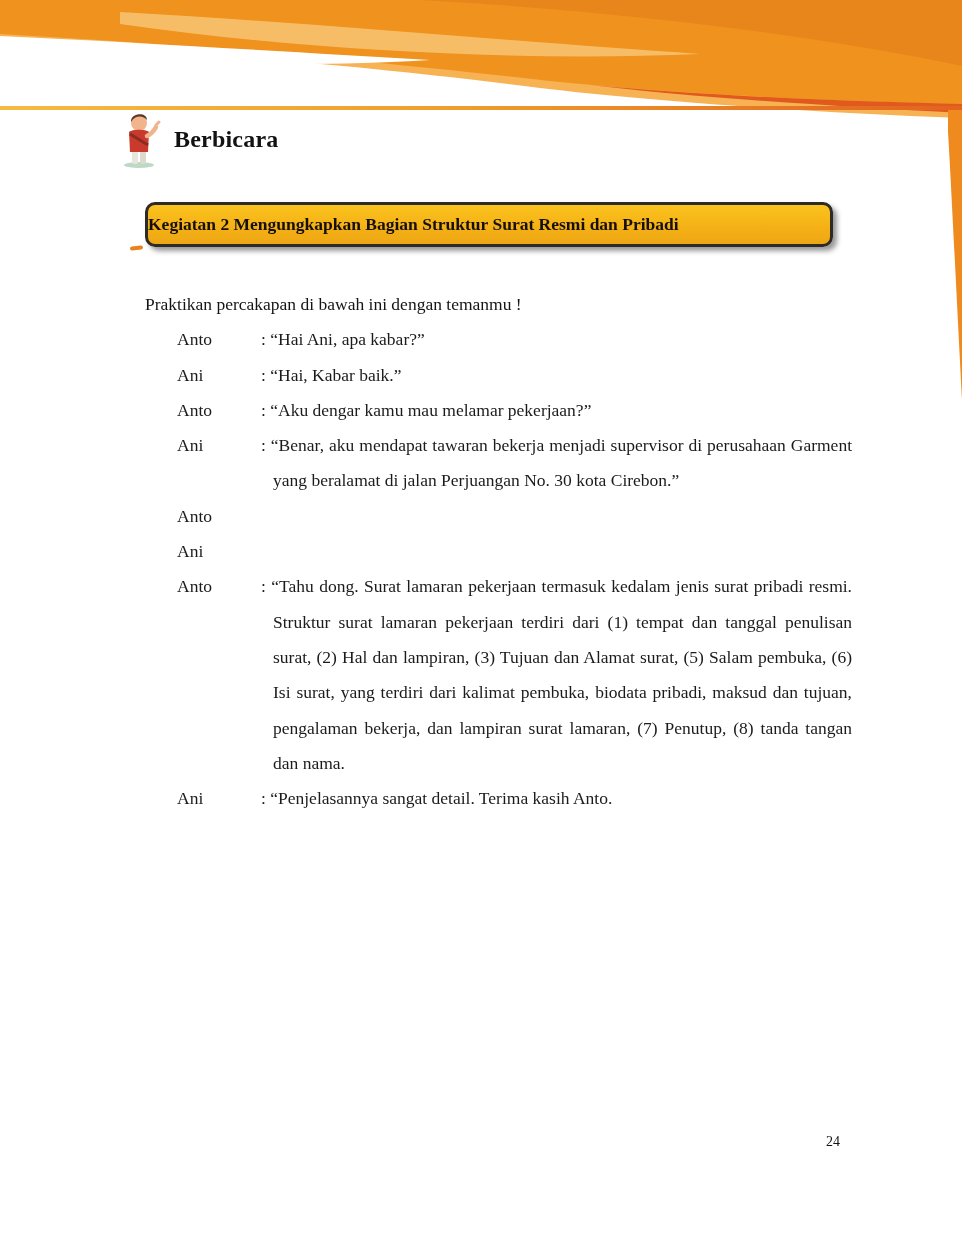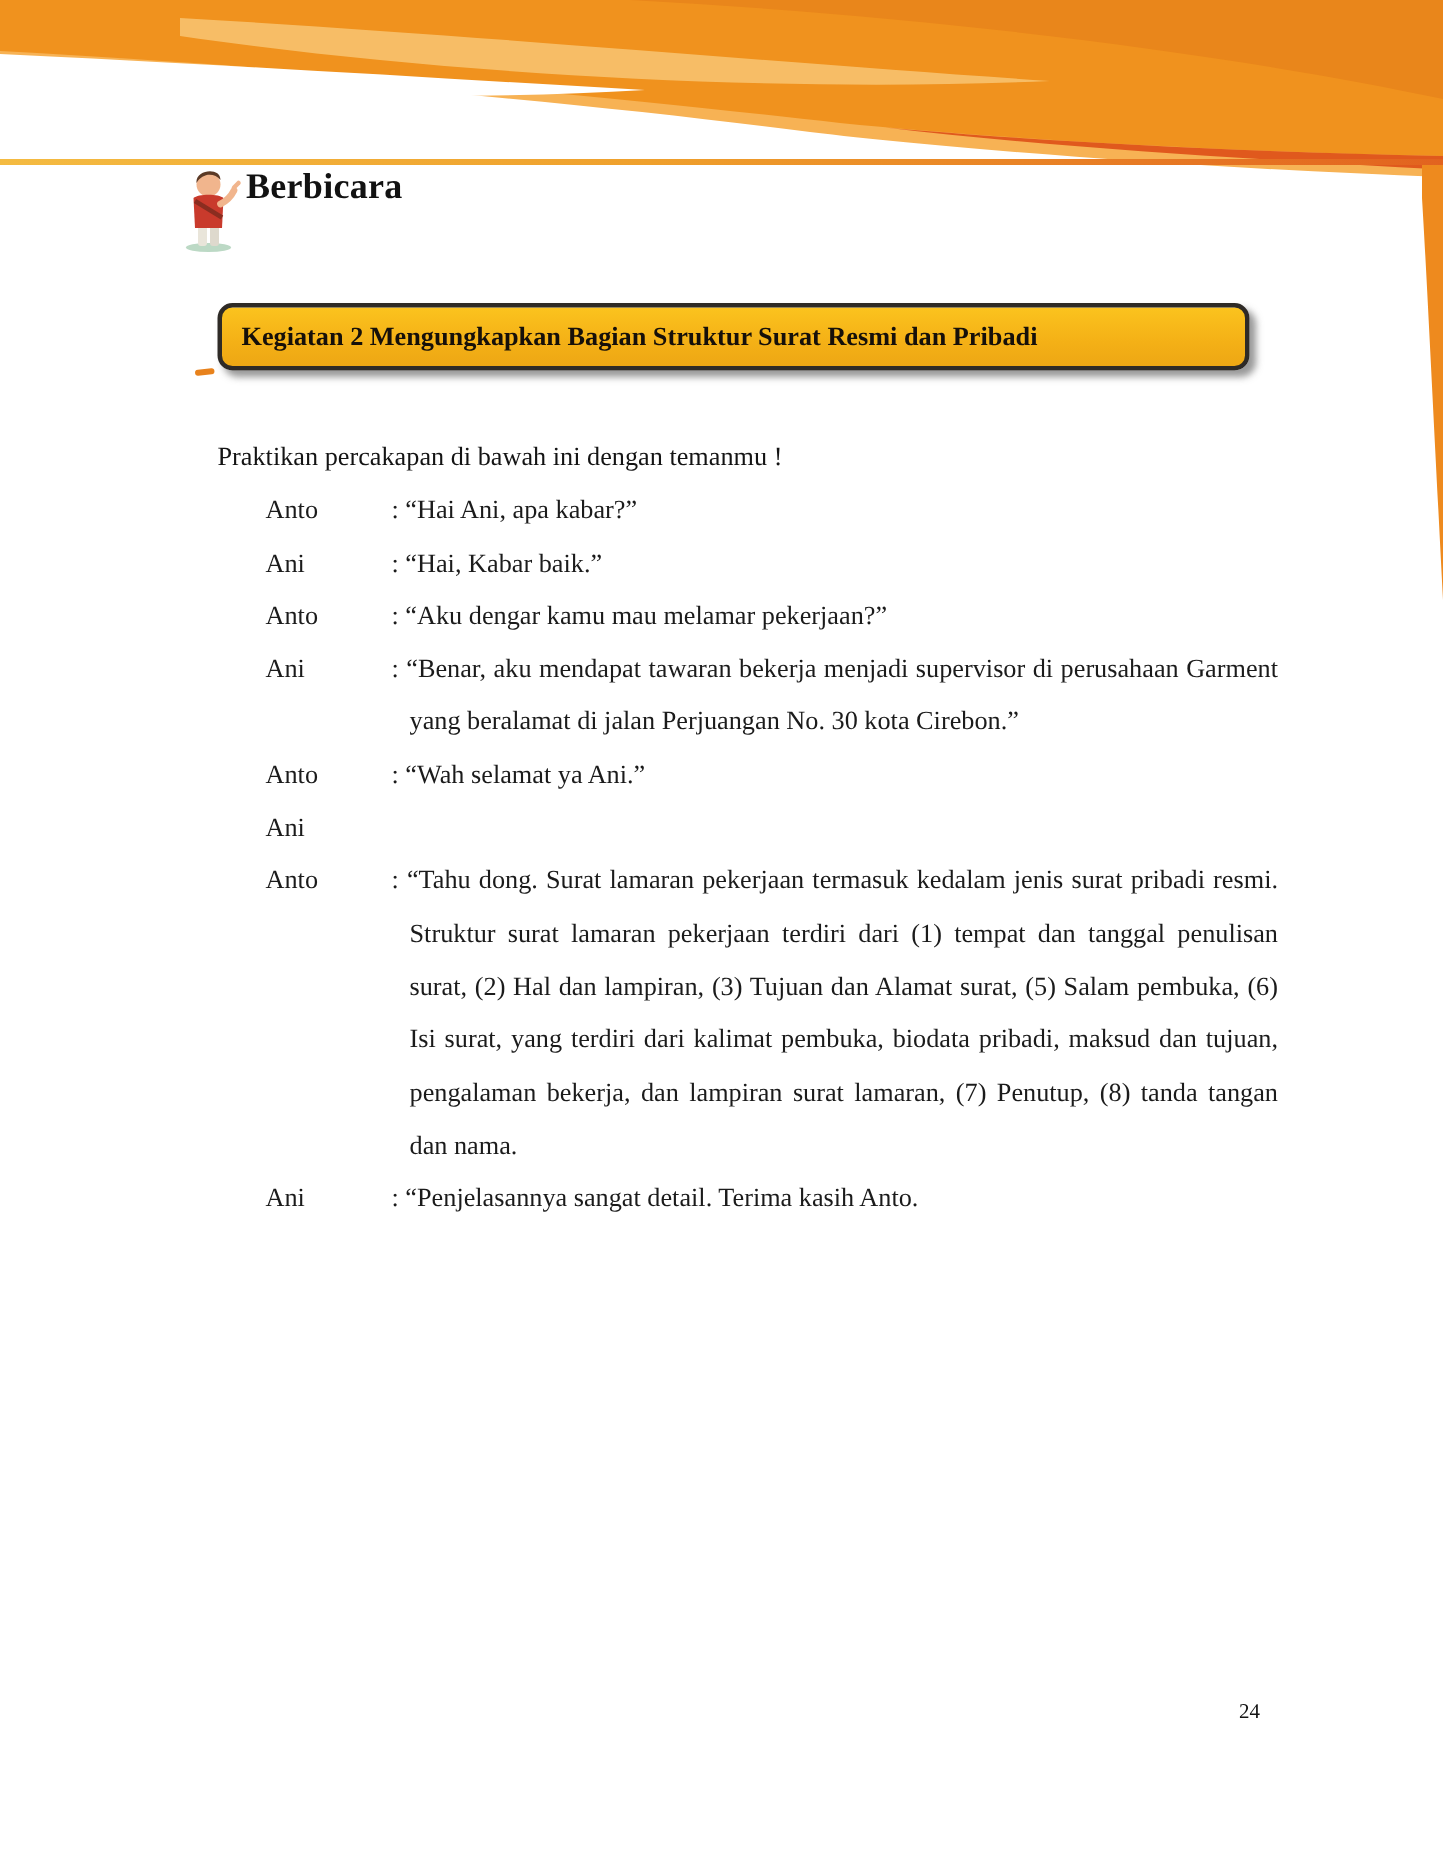--- a/index.html
+++ b/index.html
@@ -12,38 +12,38 @@
     color:#1b1b1b;
   }
   .header-svg { position:absolute; top:0; left:0; display:block; }
   .header-line {
     position:absolute; top:106px; left:0;
     width:962px; height:4px;
     background:linear-gradient(90deg,#f4bb42 0%, #efa02c 45%, #e2631f 100%);
   }
   .section-head {
     position:absolute; top:112px; left:118px;
-    display:flex; align-items:flex-start; 
+    display:flex; align-items:center; gap:10px;
   }
   .person-icon { width:46px; height:56px; }
   .section-title {
     margin:0 0 2px 0;
     font-size:24px; font-weight:bold; color:#121212;
     letter-spacing:0.2px;
   }
   .banner {
     position:absolute; left:145px; top:202px;
     width:688px; height:45px;
     box-sizing:border-box;
     background:linear-gradient(180deg,#fbc31e 0%, #f4b016 60%, #eda714 100%);
     border:3px solid #2e2a26;
     border-radius:10px;
     box-shadow:4px 4px 5px rgba(70,70,70,0.55);
     display:flex; align-items:center;
-    padding-left:13px;
+    padding-left:0;
   }
   .banner span {
     font-size:17.5px; font-weight:bold; color:#16100a;
   }
   .banner-artifact {
     position:absolute; left:130px; top:246px;
     width:13px; height:4px; border-radius:2px;
     background:#e8821c; transform:rotate(-6deg);
   }
   .content {
@@ -115,21 +115,20 @@
         <div class="dialogue-row">
           <div class="speaker">Anto</div>
           <div class="dialogue-body">: “Aku dengar kamu mau melamar pekerjaan?”</div>
         </div>
         <div class="dialogue-row">
           <div class="speaker">Ani</div>
           <div class="dialogue-body">: “Benar, aku mendapat tawaran bekerja menjadi supervisor di perusahaan Garment yang beralamat di jalan Perjuangan No. 30 kota Cirebon.”</div>
         </div>
         <div class="dialogue-row">
           <div class="speaker">Anto</div>
-          <div class="dialogue-body">: “Wah selamat ya Ani.”</div>
         </div>
         <div class="dialogue-row">
           <div class="speaker">Ani</div>
         </div>
         <div class="dialogue-row">
           <div class="speaker">Anto</div>
           <div class="dialogue-body">: “Tahu dong. Surat lamaran pekerjaan termasuk kedalam jenis surat pribadi resmi. Struktur surat lamaran pekerjaan terdiri dari (1) tempat dan tanggal penulisan surat, (2) Hal dan lampiran, (3) Tujuan dan Alamat surat, (5) Salam pembuka, (6) Isi surat, yang terdiri dari kalimat pembuka, biodata pribadi, maksud dan tujuan, pengalaman bekerja, dan lampiran surat lamaran, (7) Penutup, (8) tanda tangan dan nama.</div>
         </div>
         <div class="dialogue-row">
           <div class="speaker">Ani</div>

